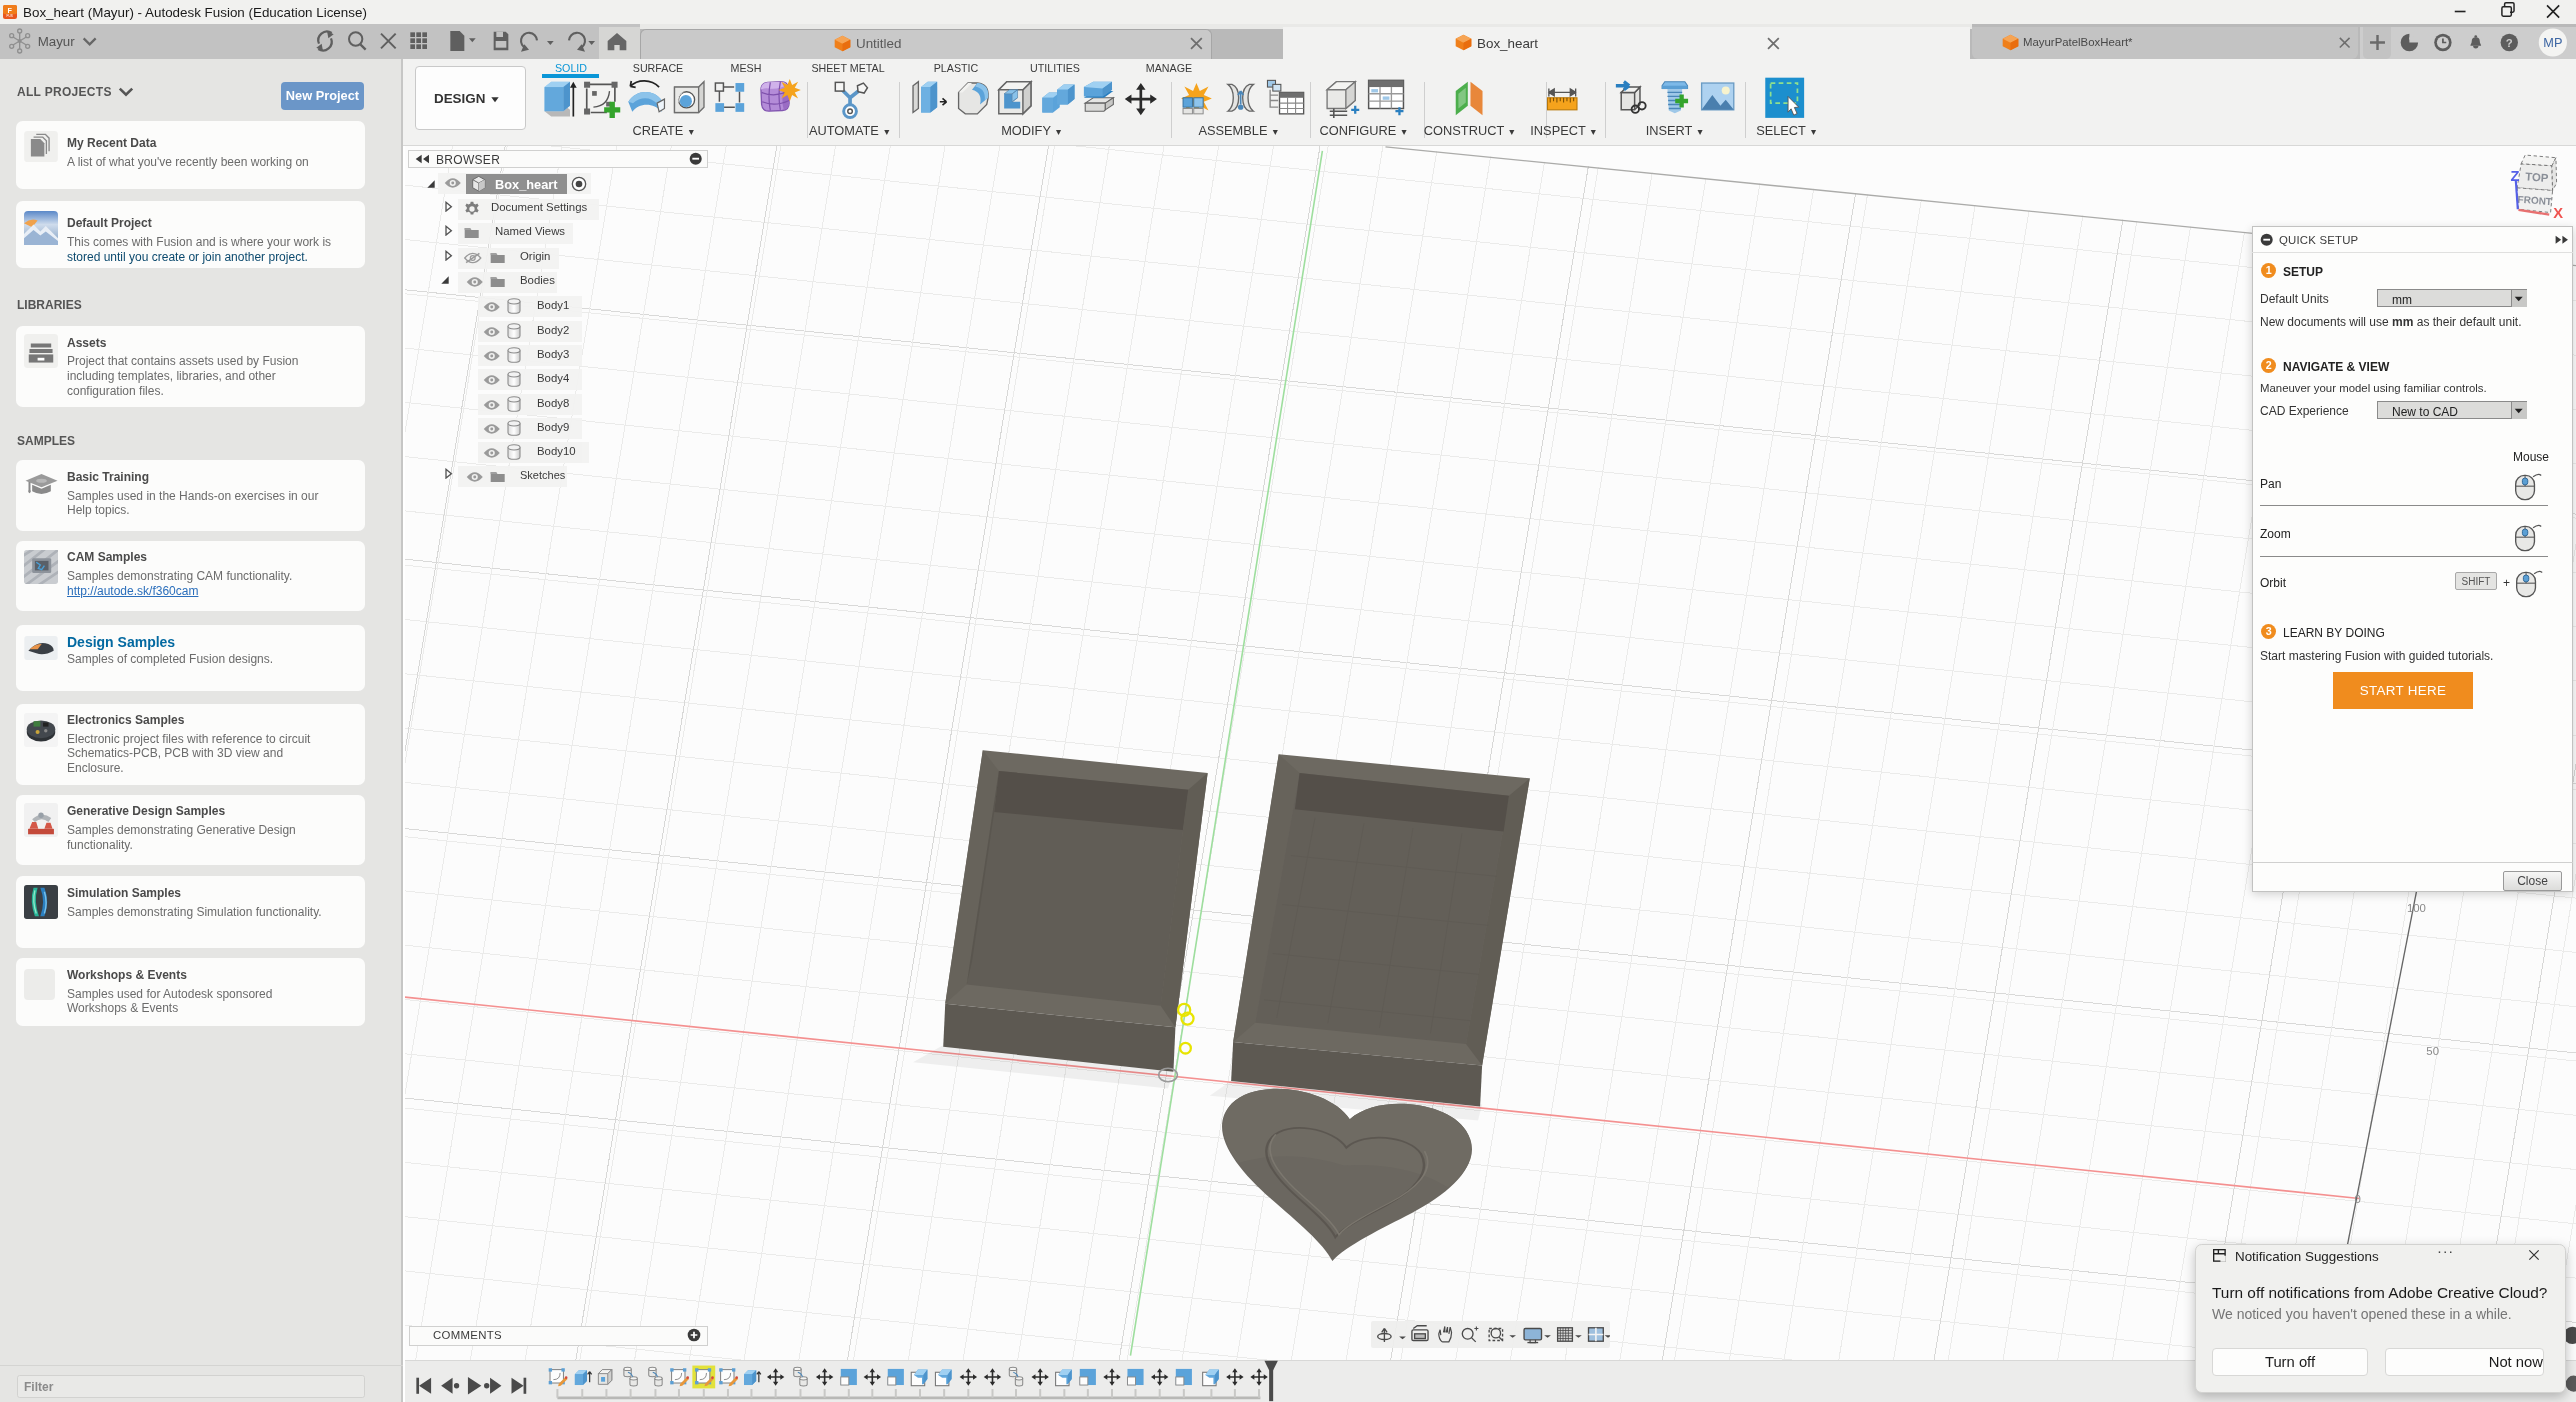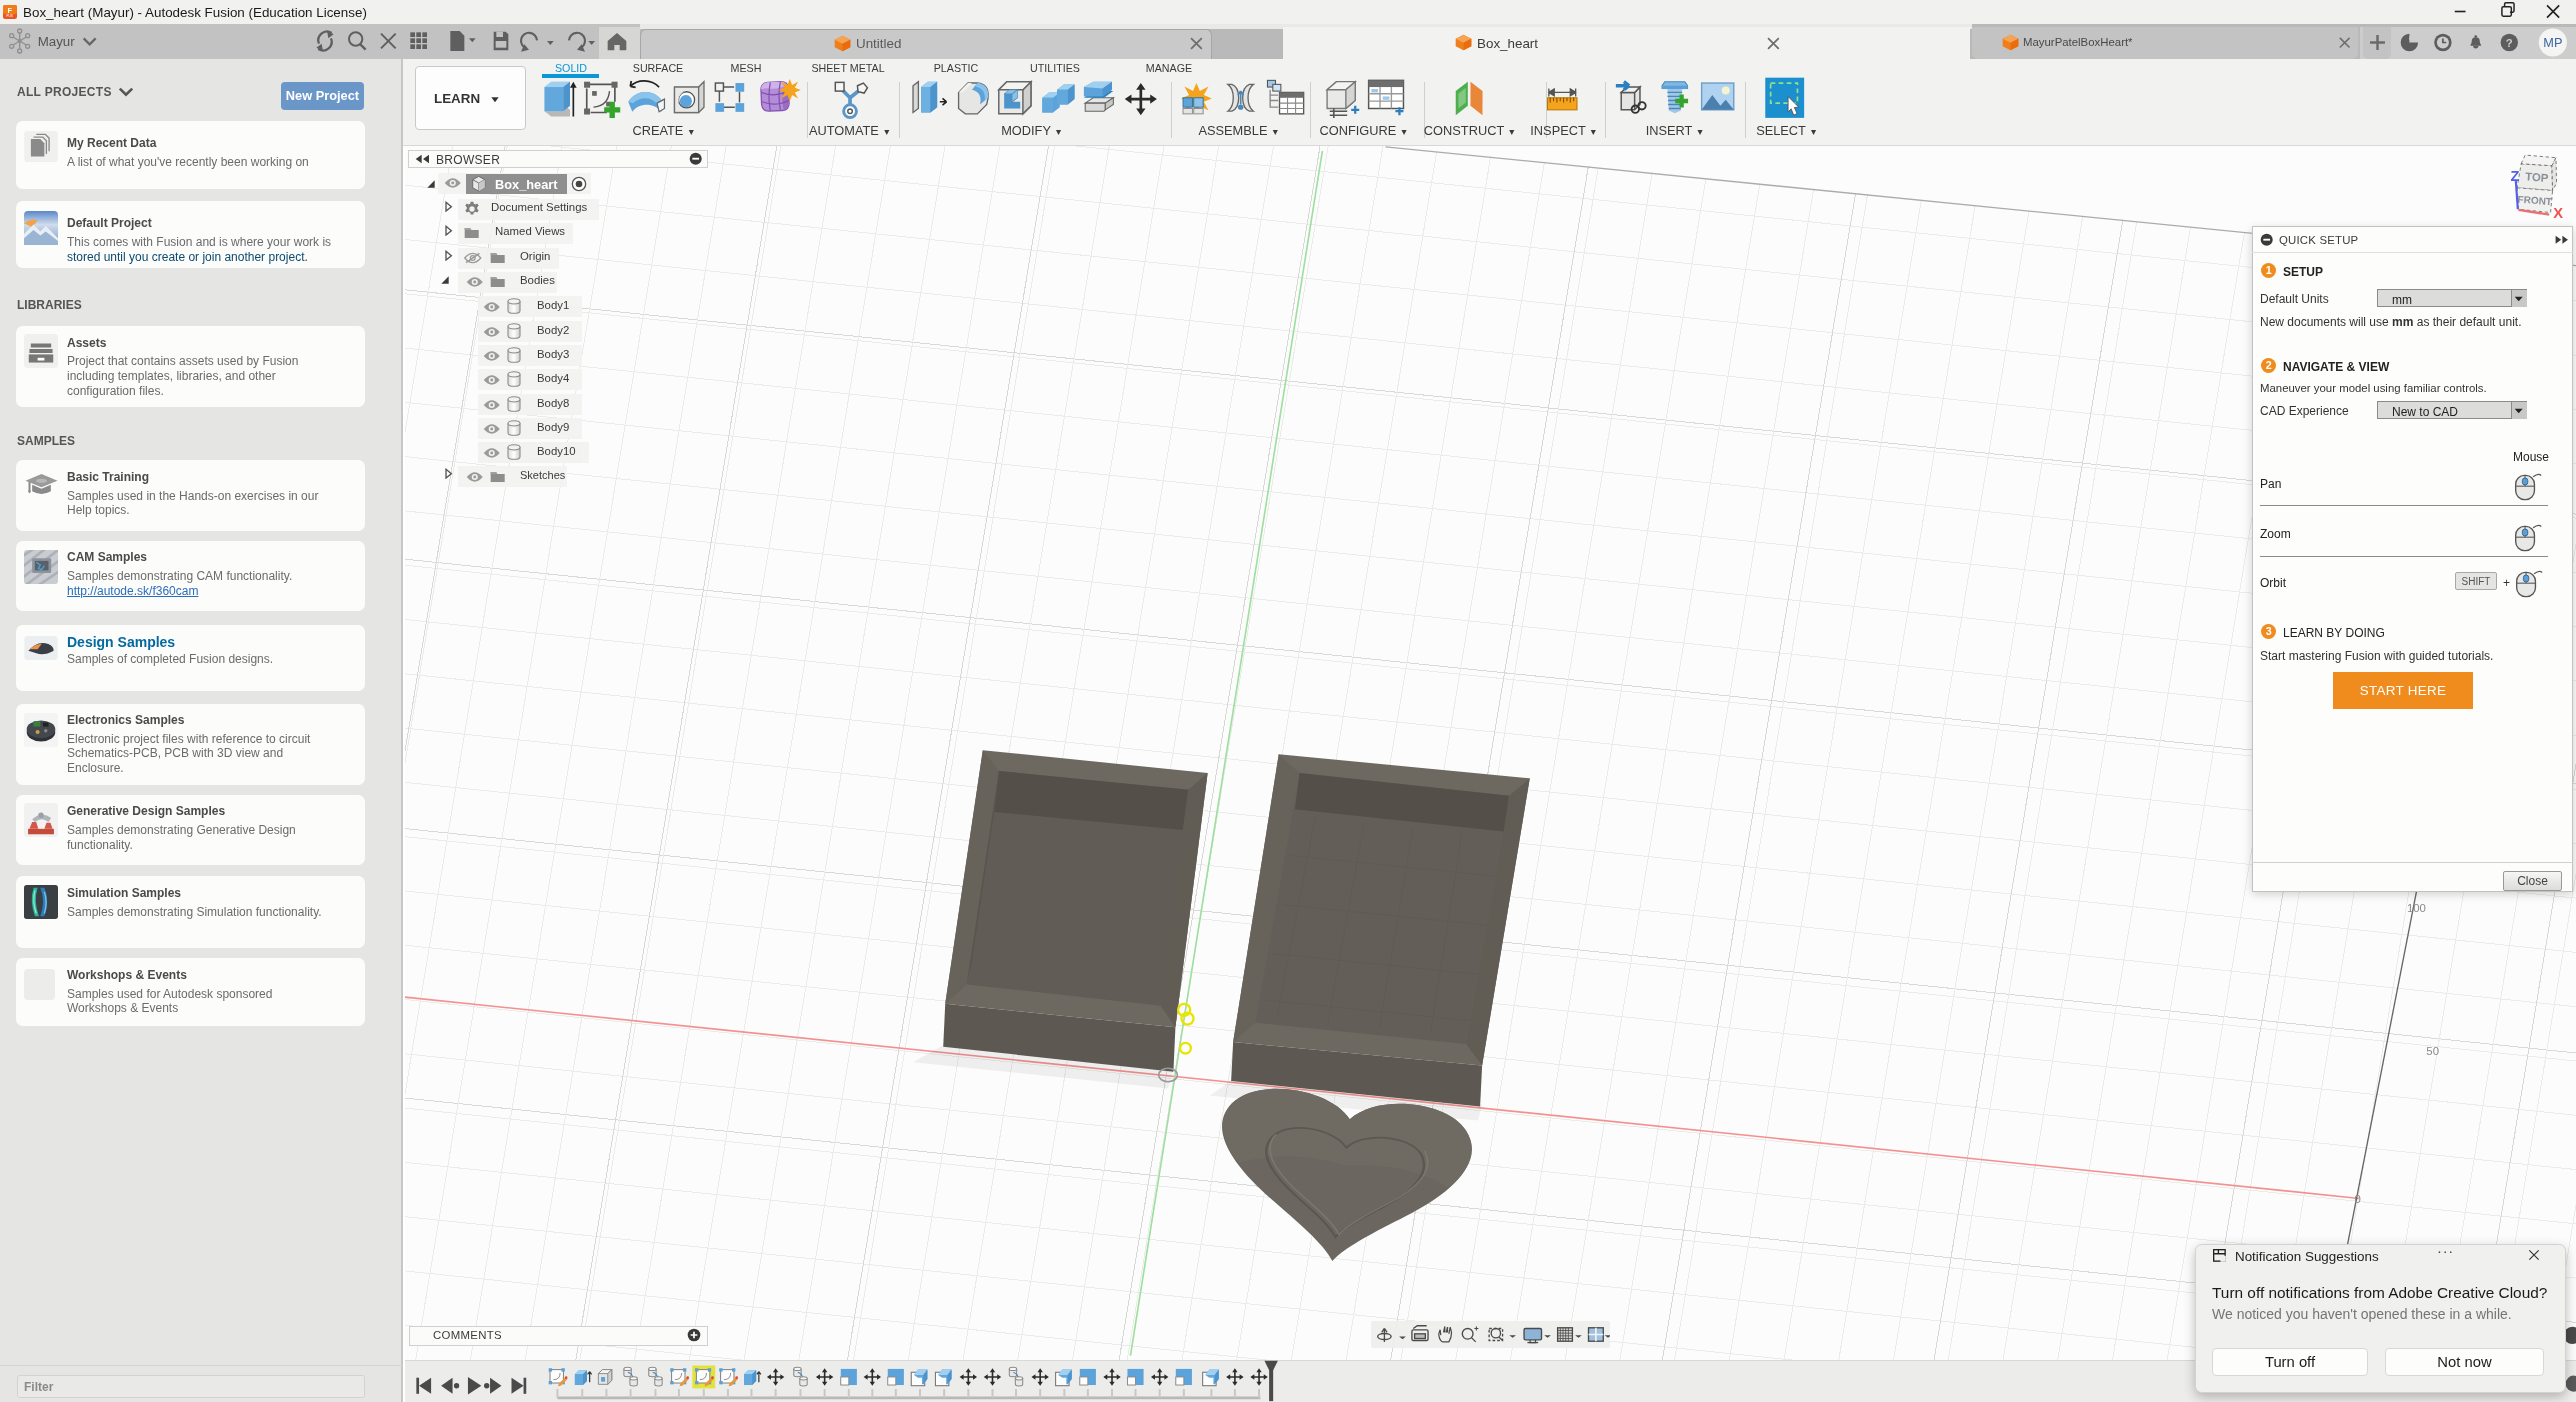--- a/index.html
+++ b/index.html
@@ -134,21 +134,21 @@
   <rect x="111" y="3" width="4" height="4" rx="2"></rect>
   <circle cx="163" cy="14" r="13"></circle>
   <text x="163" y="20" font-size="17" font-weight="bold" fill="#cdcdcd" text-anchor="middle">?</text>
  </g>
  <circle cx="228" cy="14" r="21" fill="#f4f4f2"></circle>
  <text x="228" y="21" font-size="19" fill="#3d66a3" text-anchor="middle">MP</text>
 </svg>
 
 <div class="a" style="left:0;top:59px;width:2576px;height:87px;background:#f2f2f1;border-bottom:1.3px solid #d8d8d7"></div>
 <div class="a" style="left:415px;top:66px;width:111px;height:64px;background:#fdfdfd;border:0.7px solid #c9c9c9;border-radius:4px"></div>
-<div class="tx" style="left:434px;top:91px;font-size:13.4px;font-weight:bold;color:#333">LEARN</div>
+<div class="tx" style="left:434px;top:91px;font-size:13.4px;font-weight:bold;color:#333">DESIGN</div>
 <svg class="a" style="left:490px;top:96px" width="10" height="7.4" viewBox="0 0 16 12">
     <path d="M2 2 l6 8 6-8 z" fill="#333"></path>
   </svg>
 <div class="tx" style="left:571px;top:62px;font-size:10.7px;color:#0a96d7;transform:translateX(-50%)">SOLID</div>
 <div class="tx" style="left:658px;top:62px;font-size:10.7px;color:#3a3a3a;transform:translateX(-50%)">SURFACE</div>
 <div class="tx" style="left:746px;top:62px;font-size:10.7px;color:#3a3a3a;transform:translateX(-50%)">MESH</div>
 <div class="tx" style="left:848px;top:62px;font-size:10.7px;color:#3a3a3a;transform:translateX(-50%)">SHEET METAL</div>
 <div class="tx" style="left:956px;top:62px;font-size:10.7px;color:#3a3a3a;transform:translateX(-50%)">PLASTIC</div>
 <div class="tx" style="left:1055px;top:62px;font-size:10.7px;color:#3a3a3a;transform:translateX(-50%)">UTILITIES</div>
 <div class="tx" style="left:1169px;top:62px;font-size:10.7px;color:#3a3a3a;transform:translateX(-50%)">MANAGE</div>
@@ -1056,14 +1056,14 @@
     <rect x="11" y="10" width="8" height="9" fill="#f0f0ee"></rect>
   </svg>
 <div class="tx" style="left:2235px;top:1249px;font-size:13.4px;color:#222">Notification Suggestions</div>
 <div class="tx" style="left:2437px;top:1243px;font-size:14.8px;color:#444;letter-spacing:0.7px">···</div>
 <svg class="a" style="left:2528px;top:1249px" width="12" height="12" viewBox="0 0 18 18">
     <path d="M2 2 l14 14 M16 2 L2 16" stroke="#333" stroke-width="1.8"></path>
   </svg>
 <div class="tx" style="left:2212px;top:1284px;font-size:15.4px;color:#1a1a1a">Turn off notifications from Adobe Creative Cloud?</div>
 <div class="tx" style="left:2212px;top:1306px;font-size:14px;color:#757575">We noticed you haven't opened these in a while.</div>
 <div class="a" style="left:2212px;top:1348px;width:156px;height:28px;background:#fdfdfc;border:0.7px solid #d8d8d6;border-radius:4px;font-size:14.8px;color:#1a1a1a;text-align:center;line-height:27px;position:absolute">Turn off</div>
-<div class="a" style="left:2385px;top:1348px;width:159px;height:28px;background:#fdfdfc;border:0.7px solid #d8d8d6;border-radius:4px;font-size:14.8px;color:#1a1a1a;text-align:center;line-height:27px;position:absolute">Not now</div>
+<div class="a" style="left:2385px;top:1348px;width:159px;height:28px;background:#fdfdfc;border:0.7px solid #d8d8d6;border-radius:4px;font-size:14.8px;color:#1a1a1a;text-align:right;line-height:27px;position:absolute">Not now</div>
 
 
 </body></html>

